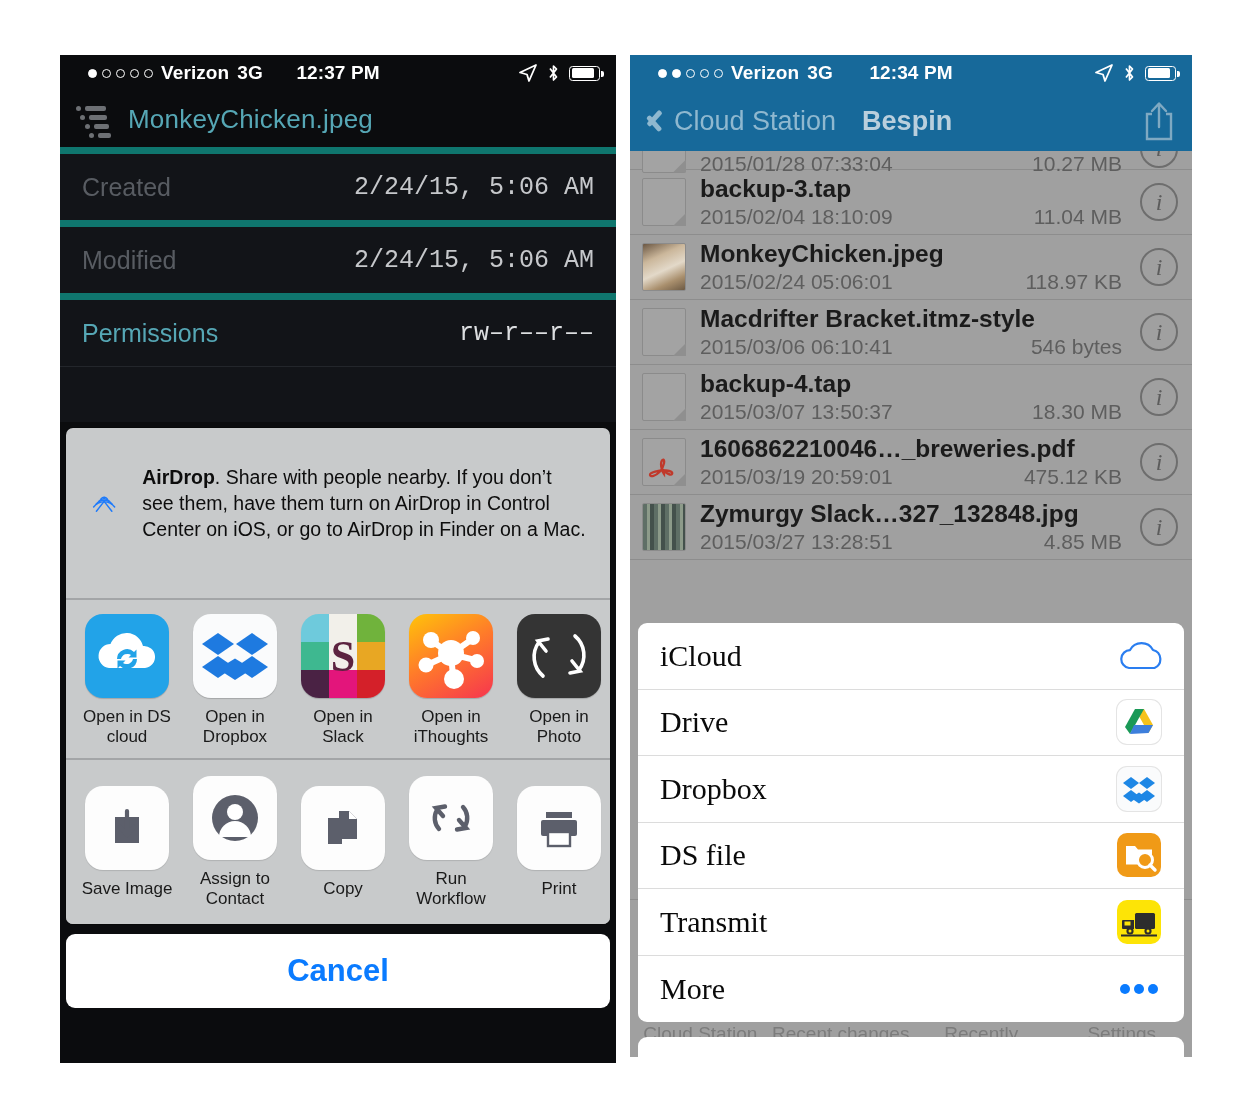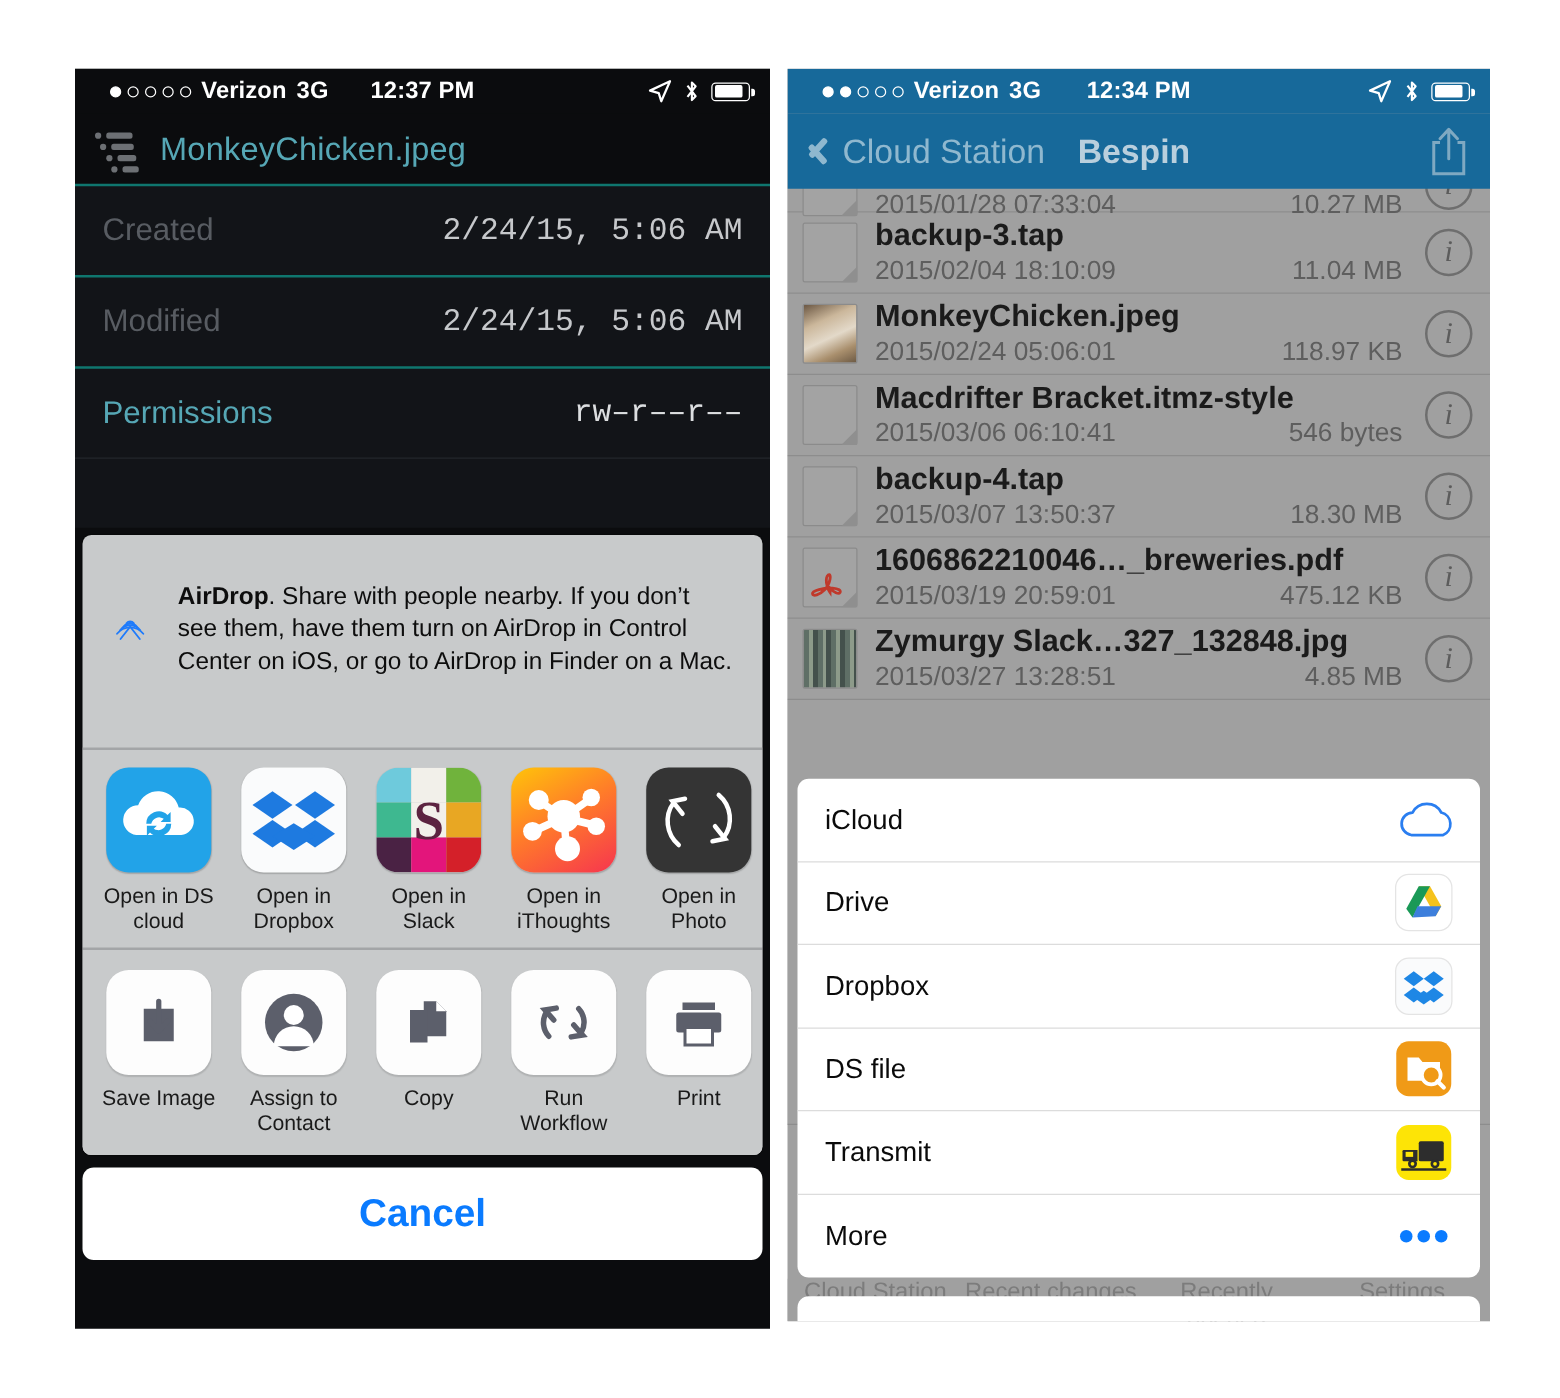--- a/index.html
+++ b/index.html
@@ -40,41 +40,41 @@
     padding: 0 16px; background: #0b0c0e;
   }
   .outline-icon { width: 34px; height: 32px; position: relative; flex: 0 0 auto; }
   .outline-icon span { position: absolute; height: 5px; background: #6d7074; border-radius: 2px; }
   .outline-icon b { position: absolute; width: 5px; height: 5px; background: #6d7074; border-radius: 50%; }
   .nav-title { color: #56a7b5; font-size: 26px; letter-spacing: .2px; }
 
   .meta-list { background: #121418; }
   .meta-row {
     height: 73px; display: flex; align-items: center; justify-content: space-between;
-    padding: 0 22px; border-top: 2px solid #0f766e; font-size: 25px;
+    padding: 0 22px; border-top: 7px solid #0f766e; font-size: 25px;
   }
   .meta-row .k { color: #585c62; }
   .meta-row .v { color: #c6c8cb; font-family: Liberation Mono, monospace; }
   .meta-row.accent .k { color: #56a7b5; }
   .meta-row.accent .v { color: #dcdee0; }
   .meta-spacer { height: 56px; background: #121418; border-top: 1px solid #23262b; }
 
   .sheet { margin: 6px 6px 0 6px; background: #c8cacb; border-radius: 7px; overflow: hidden;
            box-shadow: 0 0 0 1px rgba(0,0,0,.25); }
   .airdrop { display: flex; gap: 22px; padding: 26px 22px 52px 22px; align-items: flex-start; }
   .airdrop .txt { font-size: 19.5px; line-height: 1.34; color: #0d0d0d; padding-top: 10px; }
   .airdrop .txt b { font-weight: bold; }
   .sheet-sep { height: 2px; background: #a3a5a7; }
 
   .iconrow { display: flex; padding: 14px 12px 10px 12px; gap: 10px; background: #c8cacb; }
   .iconcell { width: 98px; flex: 0 0 98px; display: flex; flex-direction: column; align-items: center; }
   .appicon { width: 84px; height: 84px; border-radius: 18px; overflow: hidden; position: relative;
              box-shadow: 0 1px 1px rgba(0,0,0,.18); }
   .iconlabel { margin-top: 9px; font-size: 17px; line-height: 1.2; text-align: center; color: #1a1a1a; }
-  .actionrow { display: flex; padding: 16px 0 14px 12px; gap: 10px; background: #c8cacb; }
+  .actionrow { display: flex; padding: 16px 0 14px 12px; gap: 10px; background: #c8cacb; align-items: center; }
   .actcell { width: 98px; flex: 0 0 98px; display: flex; flex-direction: column; align-items: center; }
   .actbtn { width: 84px; height: 84px; border-radius: 18px; background: #fdfdfd;
             display: flex; align-items: center; justify-content: center; box-shadow: 0 1px 1px rgba(0,0,0,.12); }
 
   .cancel-btn {
     margin: 10px 6px 0 6px; height: 74px; background: #fff; border-radius: 9px;
     display: flex; align-items: center; justify-content: center;
     color: #0a7bff; font-size: 31px; font-weight: bold;
   }
 
@@ -113,21 +113,21 @@
             display: flex; align-items: flex-start; }
   .tabitem { flex: 1; text-align: center; font-size: 19px; color: #7c7c7c; }
 
   .action-sheet {
     position: absolute; left: 8px; right: 8px; top: 568px;
     background: #fff; border-radius: 9px; overflow: hidden;
   }
   .as-row { height: 66.5px; display: flex; align-items: center; padding: 0 22px;
             border-bottom: 1px solid #dcdcdc; }
   .as-row:last-child { border-bottom: none; }
-  .as-label { font-size: 22px; color: #0a0a0a; flex: 1 1 auto; }
+  .as-label { font-size: 30px; color: #0a0a0a; flex: 1 1 auto; font-family: Liberation Serif, serif; }
   .as-icon { width: 46px; height: 46px; display:flex; align-items:center; justify-content:center; flex: 0 0 46px; }
   .cancel-btn-right {
     position: absolute; left: 8px; right: 8px; top: 982px; height: 68px;
     background: #fff; border-radius: 9px; display:flex; align-items:center; justify-content:center;
     color: #0a7bff; font-size: 30px; font-weight: bold;
   }
 </style>
 </head>
 <body>
 

